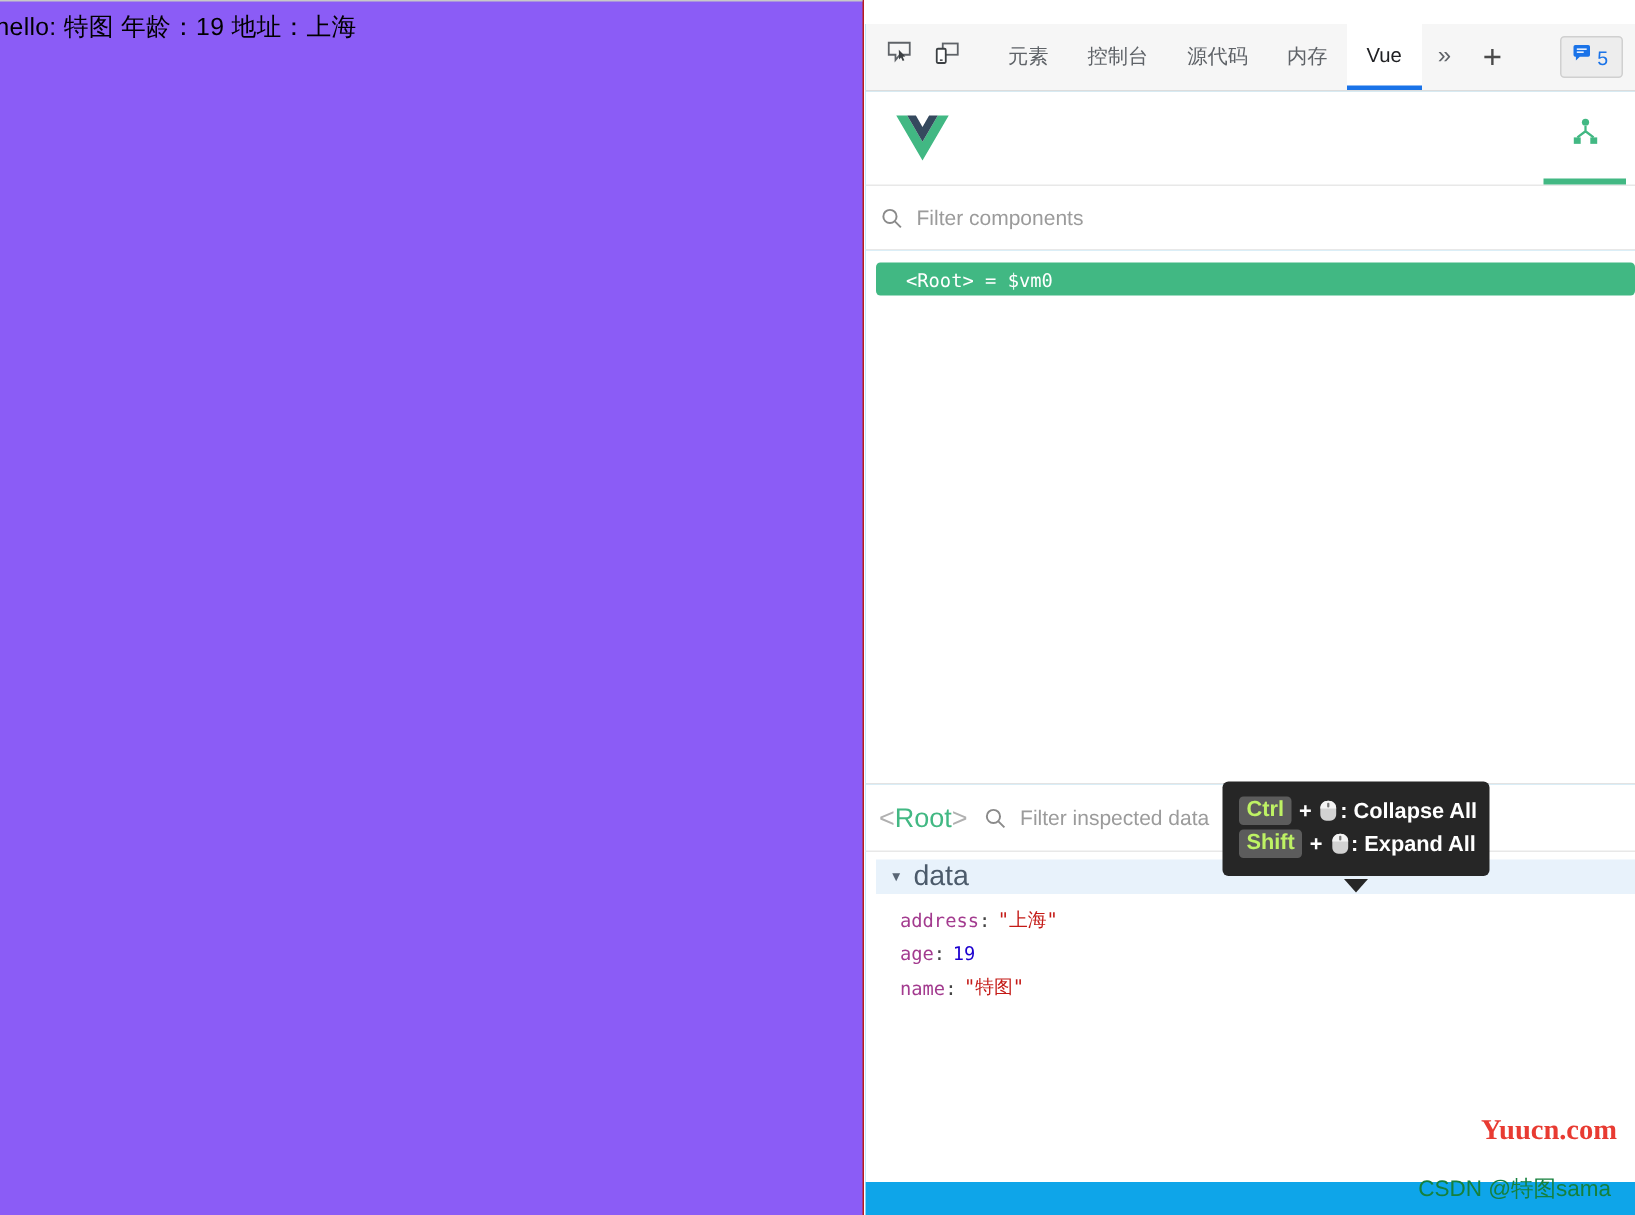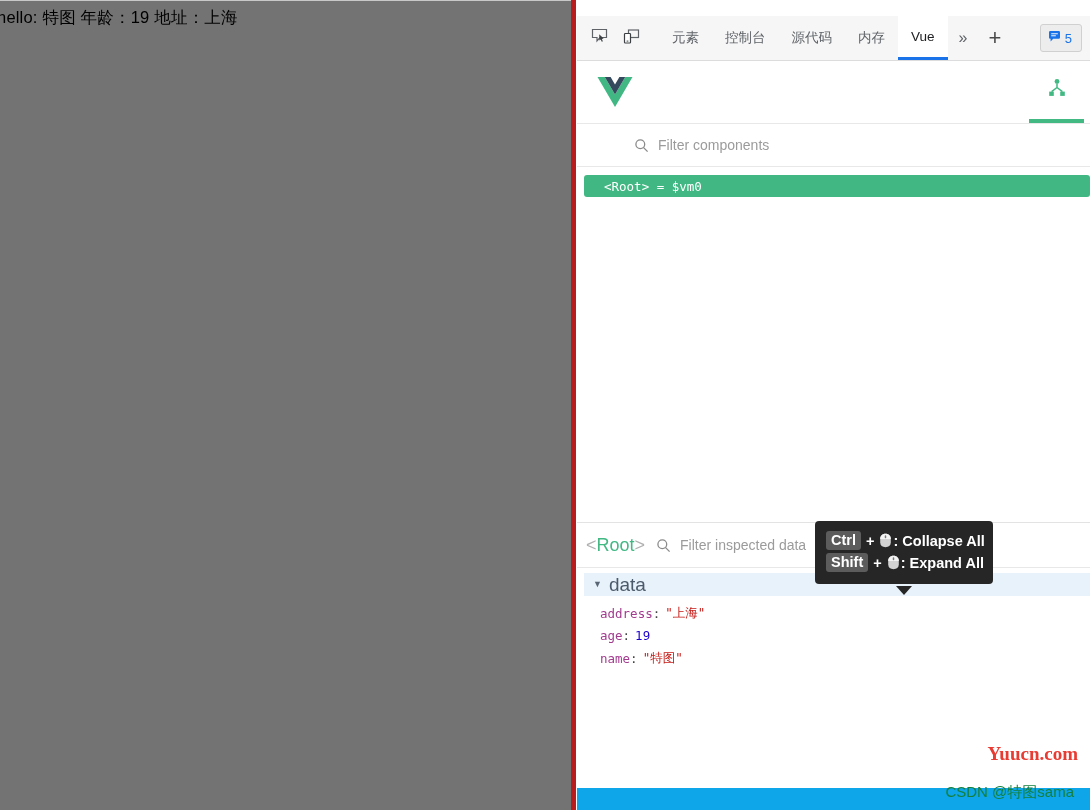--- a/index.html
+++ b/index.html
@@ -14,22 +14,22 @@
     font-family: "Liberation Sans", sans-serif;
     position: relative;
   }
 
   
   #page-pane {
     position: absolute;
     left: 0; top: 0;
     width: 576px;
     height: 810px;
-    background: #737373;
-    border-right: 5px solid #b91c1c;
+    background: #8b5cf6;
+    border-right: 1px solid #b91c1c;
     box-sizing: border-box;
   }
   #page-topline {
     position: absolute;
     left: 0; top: 0;
     width: 100%;
     height: 1px;
     background: #c8c8c8;
   }
   #page-text {
@@ -162,21 +162,20 @@
   }
 
   
   #filter-components {
     height: 43px;
     border-bottom: 1px solid #e8e8e8;
     display: flex;
     align-items: center;
     background: #ffffff;
     box-sizing: border-box;
-    padding-left: 47px;
   }
   #filter-components .mag {
     margin-left: 10px;
     margin-right: 9px;
     display: flex;
     align-items: center;
   }
   .filter-input {
     border: none;
     outline: none;
@@ -258,21 +257,21 @@
     display: flex;
     align-items: center;
     color: #ffffff;
     font-size: 14.5px;
     font-weight: bold;
     margin: 3px 0;
     white-space: nowrap;
   }
   .kbd {
     background: #5c5c5c;
-    color: #ffffff;
+    color: #bef264;
     border-radius: 3px;
     padding: 1px 5px 2px 5px;
     font-size: 14.5px;
     font-weight: bold;
     margin-right: 5px;
   }
   .tip-plus { margin-right: 5px; }
   .tip-mouse { margin-right: 1px; display: inline-flex; align-items: center; }
   #tooltip-arrow {
     position: absolute;

